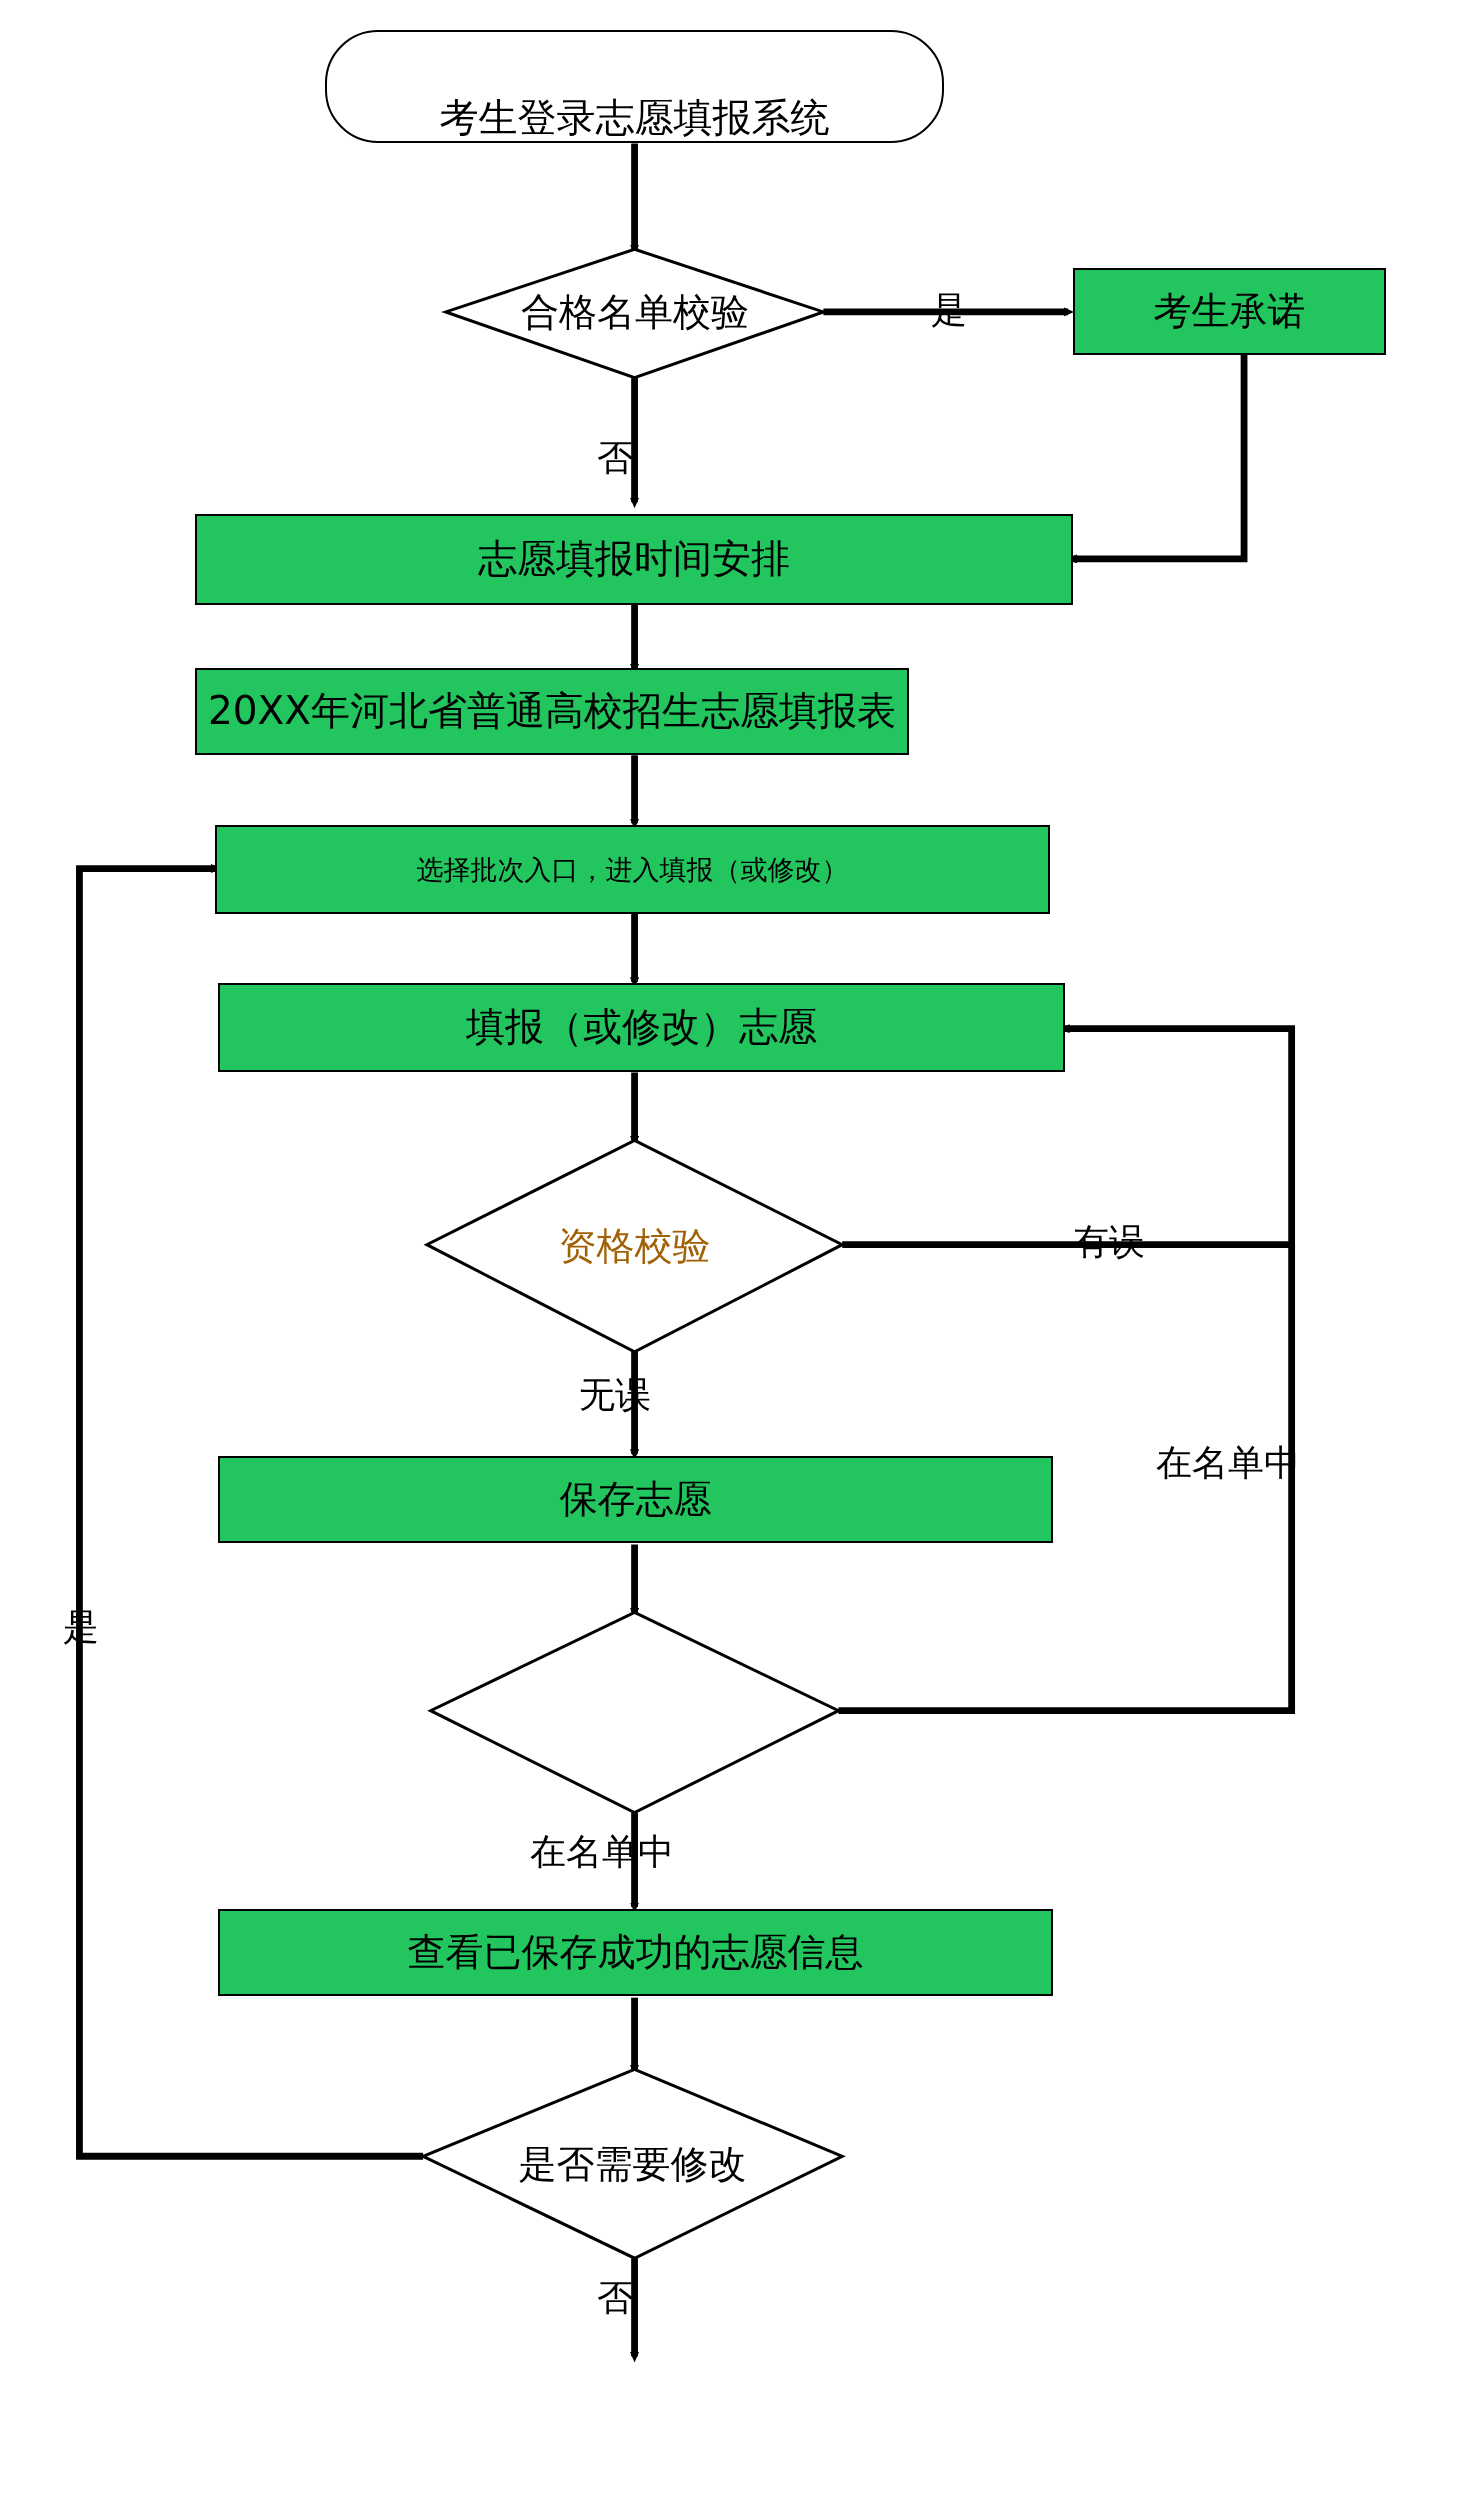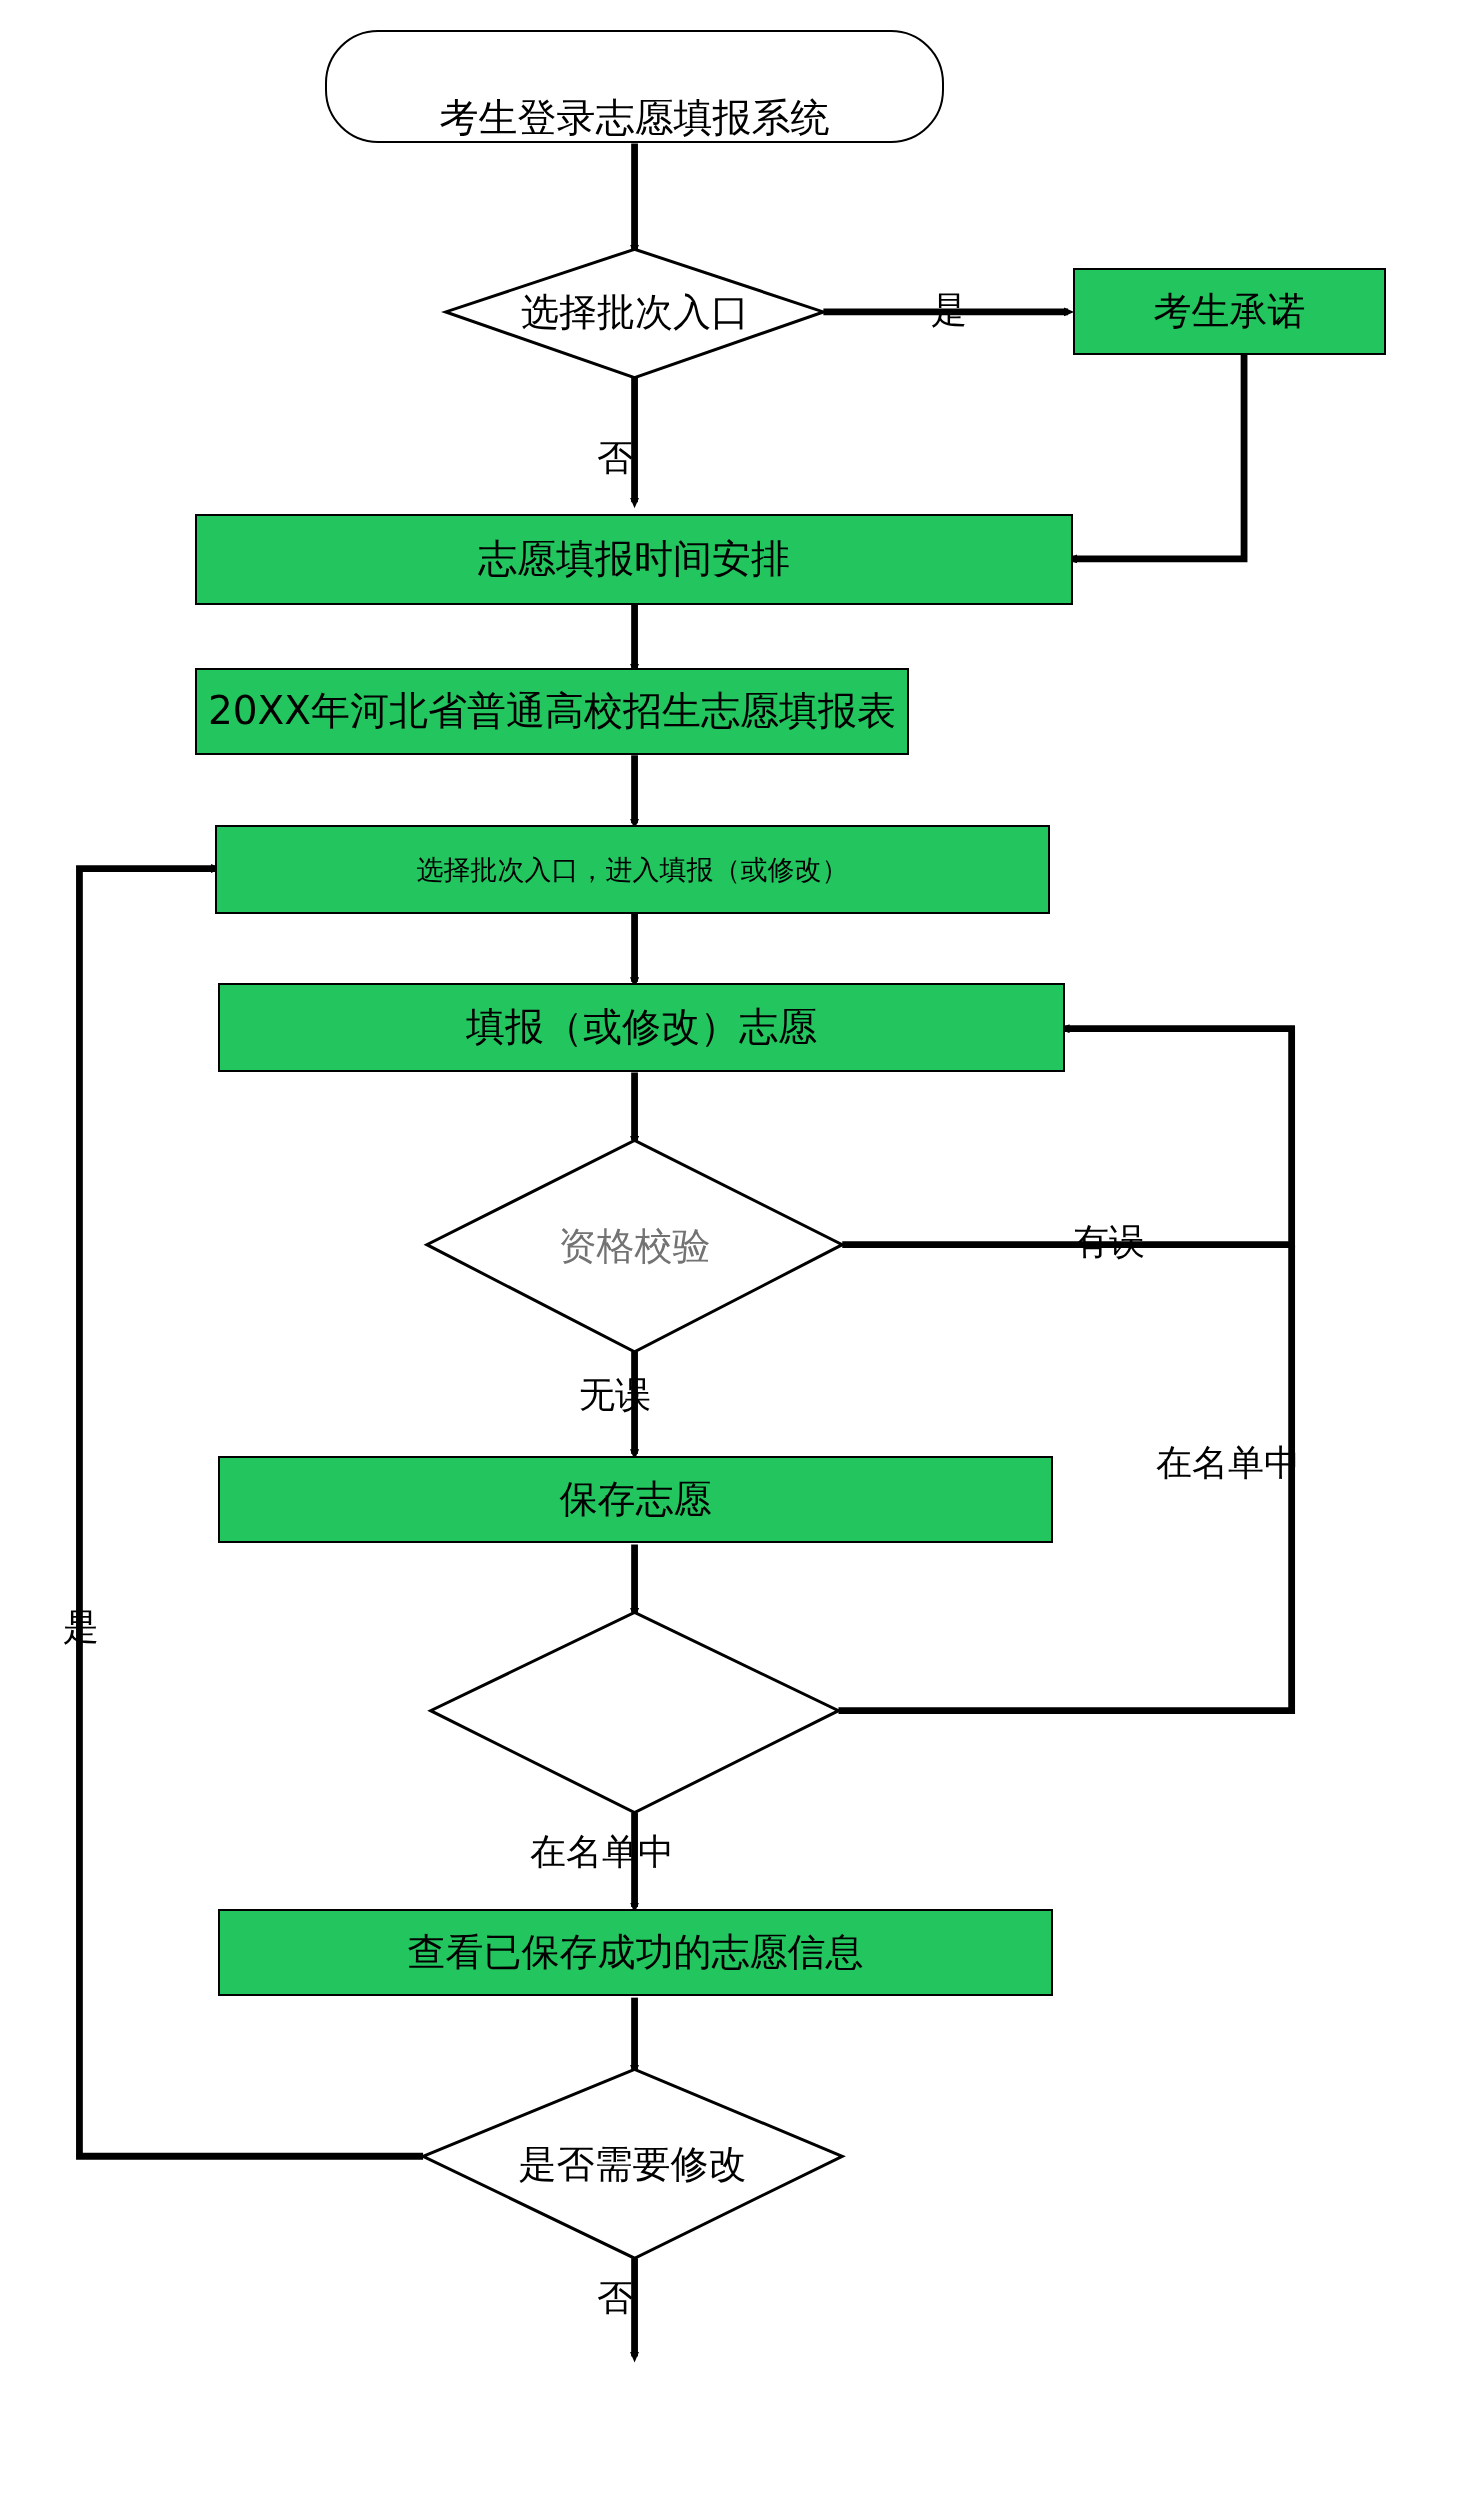--- a/index.html
+++ b/index.html
@@ -112,21 +112,21 @@
     <polygon points="840,1510 1115,1648 840,1790 565,1648" fill="#ffffff" stroke="#000000" stroke-width="4"></polygon>
     <polygon points="840,2135 1110,2265 840,2400 570,2265" fill="#ffffff" stroke="#000000" stroke-width="4"></polygon>
     <polygon points="840,2740 1115,2855 840,2990 560,2855" fill="#ffffff" stroke="#000000" stroke-width="4"></polygon>
   </svg>
 
   <div class="node node-terminator" style="left:325px; top:30px; width:619px; height:113px; font-size:39px;">
     <span>考生登录志愿填报系统</span>
   </div>
 
   <div class="node node-diamond" style="left:446px; top:249px; width:378px; height:128px; font-size:38px;">
-    <span class="diamond-label">选择批次入口</span>
+    <span class="diamond-label">合格名单校验</span>
   </div>
 
   <div class="node node-rect" style="left:1073px; top:268px; width:313px; height:87px; font-size:38px;">
     <span>考生承诺</span>
   </div>
 
   <div class="node node-rect" style="left:195px; top:514px; width:878px; height:91px; font-size:39px;">
     <span>志愿填报时间安排</span>
   </div>
 
@@ -135,21 +135,21 @@
   </div>
 
   <div class="node node-rect" style="left:215px; top:825px; width:835px; height:89px; font-size:27px;">
     <span>选择批次入口，进入填报（或修改）</span>
   </div>
 
   <div class="node node-rect" style="left:218px; top:983px; width:847px; height:89px; font-size:39px;">
     <span>填报（或修改）志愿</span>
   </div>
 
-  <div class="node node-diamond" style="left:427px; top:1141px; width:415px; height:211px; font-size:38px; color:#737373;">
+  <div class="node node-diamond" style="left:427px; top:1141px; width:415px; height:211px; font-size:38px; color:#a16207;">
     <span class="diamond-label">资格校验</span>
   </div>
 
   <div class="node node-rect" style="left:218px; top:1456px; width:835px; height:87px; font-size:38px;">
     <span>保存志愿</span>
   </div>
 
 
   <div class="node node-rect" style="left:218px; top:1909px; width:835px; height:87px; font-size:38px;">
     <span>查看已保存成功的志愿信息</span>

